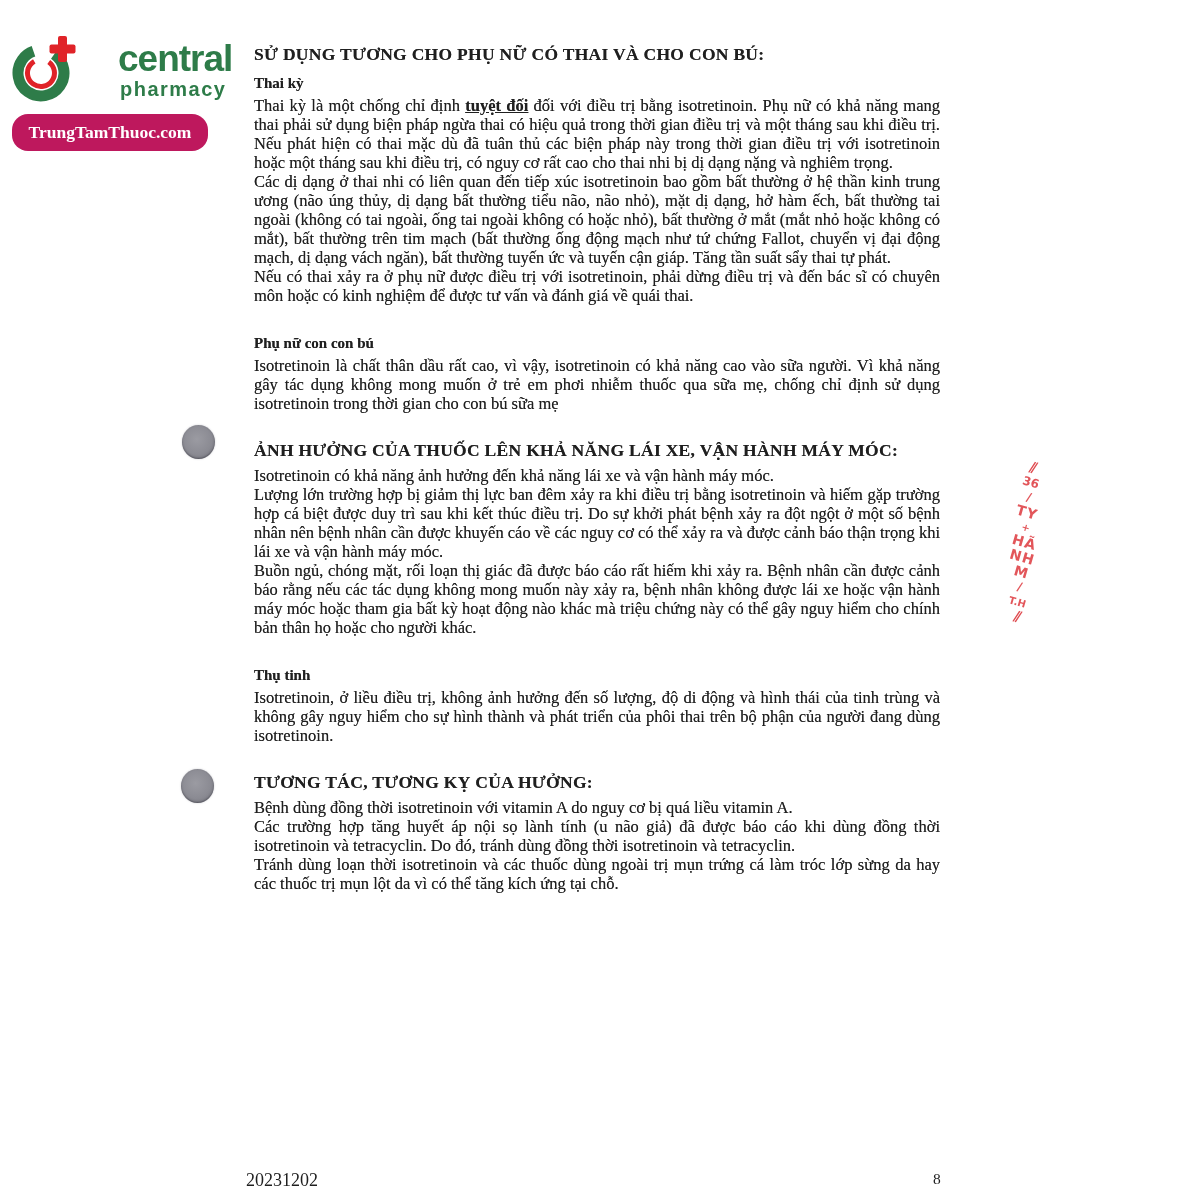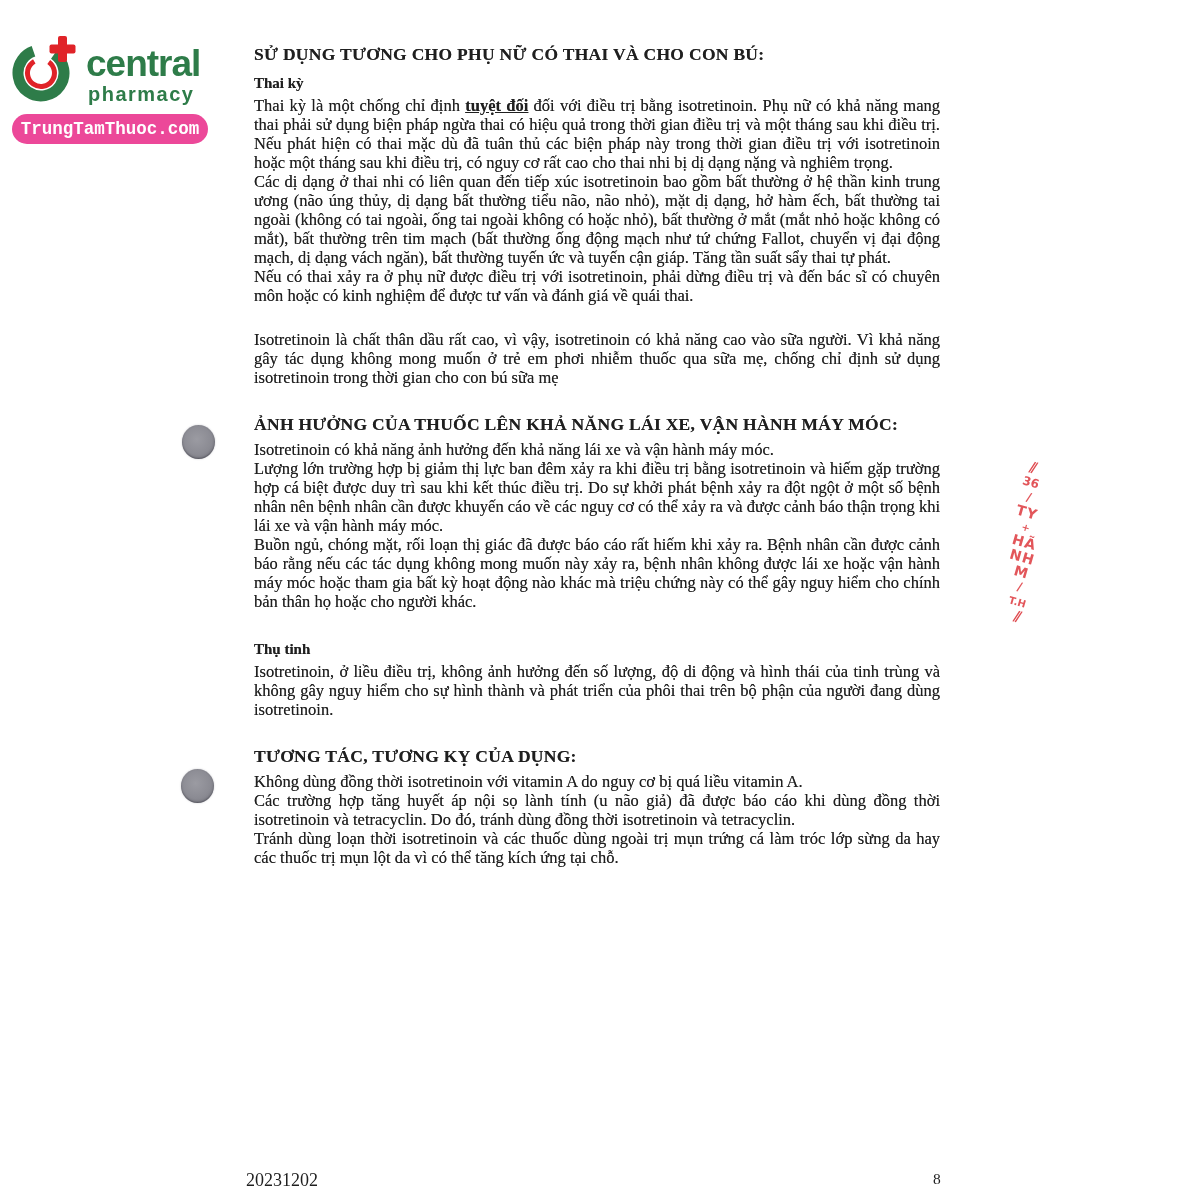--- a/index.html
+++ b/index.html
@@ -7,33 +7,33 @@
     width:1200px; height:1200px;
     background:#ffffff;
     font-family:"Liberation Serif","DejaVu Serif",serif;
     color:#1f1f1f;
     position:relative;
     overflow:hidden;
   }
 
   
   .logo { position:absolute; left:12px; top:34px; width:210px; }
-  .logo-row { display:flex; align-items:flex-end; }
+  .logo-row { display:flex; align-items:flex-start;gap:32px; }
   .logo-icon { flex:0 0 auto; }
   .logo-text { margin-left:8px; margin-top:8px; font-family:"Liberation Sans","DejaVu Sans",sans-serif; }
   .brand { font-size:37px; font-weight:bold; color:#2e7c49; letter-spacing:-1px; line-height:34px; }
   .brand-sub { font-size:20px; font-weight:bold; color:#2e7c49; letter-spacing:1.5px; margin-top:2px; margin-left:2px; }
   .logo-pill {
     margin-top:8px;
-    background:#ec4899;
+    background:#be185d;
     border-radius:16px;
-    width:196px; height:30px;
+    width:196px; height:37px;
     display:flex; align-items:center; justify-content:center;
     color:#ffffff; font-weight:bold; font-size:17.5px;
-    font-family:Liberation Mono, monospace;
+    font-family:Liberation Serif, serif;
   }
 
   
   .content {
     position:absolute; left:254px; top:42px; width:686px;
     text-shadow:0 0 0.35px rgba(25,25,25,0.65);
   }
   .sec { margin:0 0 25px 0; }
   .sec-heading {
     font-weight:bold; font-size:17.5px; line-height:25px;
@@ -98,38 +98,39 @@
 
   <div class="sec">
     <div class="sec-heading">SỬ DỤNG TƯƠNG CHO PHỤ NỮ CÓ THAI VÀ CHO CON BÚ:</div>
     <div class="sub-heading">Thai kỳ</div>
     <p class="body"><span>Thai kỳ là một chống chỉ định </span><span class="em-bu">tuyệt đối</span><span> đối với điều trị bằng isotretinoin. Phụ nữ có khả năng mang thai phải sử dụng biện pháp ngừa thai có hiệu quả trong thời gian điều trị và một tháng sau khi điều trị. Nếu phát hiện có thai mặc dù đã tuân thủ các biện pháp này trong thời gian điều trị với isotretinoin hoặc một tháng sau khi điều trị, có nguy cơ rất cao cho thai nhi bị dị dạng nặng và nghiêm trọng.</span></p>
     <p class="body">Các dị dạng ở thai nhi có liên quan đến tiếp xúc isotretinoin bao gồm bất thường ở hệ thần kinh trung ương (não úng thủy, dị dạng bất thường tiểu não, não nhỏ), mặt dị dạng, hở hàm ếch, bất thường tai ngoài (không có tai ngoài, ống tai ngoài không có hoặc nhỏ), bất thường ở mắt (mắt nhỏ hoặc không có mắt), bất thường trên tim mạch (bất thường ống động mạch như tứ chứng Fallot, chuyển vị đại động mạch, dị dạng vách ngăn), bất thường tuyến ức và tuyến cận giáp. Tăng tần suất sẩy thai tự phát.</p>
     <p class="body">Nếu có thai xảy ra ở phụ nữ được điều trị với isotretinoin, phải dừng điều trị và đến bác sĩ có chuyên môn hoặc có kinh nghiệm để được tư vấn và đánh giá về quái thai.</p>
   </div>
 
   <div class="sec">
+    <div class="sub-heading">Phụ nữ con con bú</div>
     <p class="body">Isotretinoin là chất thân dầu rất cao, vì vậy, isotretinoin có khả năng cao vào sữa người. Vì khả năng gây tác dụng không mong muốn ở trẻ em phơi nhiễm thuốc qua sữa mẹ, chống chỉ định sử dụng isotretinoin trong thời gian cho con bú sữa mẹ</p>
   </div>
 
   <div class="sec">
     <div class="sec-heading">ẢNH HƯỞNG CỦA THUỐC LÊN KHẢ NĂNG LÁI XE, VẬN HÀNH MÁY MÓC:</div>
     <p class="body">Isotretinoin có khả năng ảnh hưởng đến khả năng lái xe và vận hành máy móc.</p>
     <p class="body">Lượng lớn trường hợp bị giảm thị lực ban đêm xảy ra khi điều trị bằng isotretinoin và hiếm gặp trường hợp cá biệt được duy trì sau khi kết thúc điều trị. Do sự khởi phát bệnh xảy ra đột ngột ở một số bệnh nhân nên bệnh nhân cần được khuyến cáo về các nguy cơ có thể xảy ra và được cảnh báo thận trọng khi lái xe và vận hành máy móc.</p>
     <p class="body">Buồn ngủ, chóng mặt, rối loạn thị giác đã được báo cáo rất hiếm khi xảy ra. Bệnh nhân cần được cảnh báo rằng nếu các tác dụng không mong muốn này xảy ra, bệnh nhân không được lái xe hoặc vận hành máy móc hoặc tham gia bất kỳ hoạt động nào khác mà triệu chứng này có thể gây nguy hiểm cho chính bản thân họ hoặc cho người khác.</p>
   </div>
 
   <div class="sec">
     <div class="sub-heading">Thụ tinh</div>
     <p class="body">Isotretinoin, ở liều điều trị, không ảnh hưởng đến số lượng, độ di động và hình thái của tinh trùng và không gây nguy hiểm cho sự hình thành và phát triển của phôi thai trên bộ phận của người đang dùng isotretinoin.</p>
   </div>
 
   <div class="sec">
-    <div class="sec-heading">TƯƠNG TÁC, TƯƠNG KỴ CỦA DỤNG:</div>
-    <p class="body">Không dùng đồng thời isotretinoin với vitamin A do nguy cơ bị quá liều vitamin A.</p>
+    <div class="sec-heading">TƯƠNG TÁC, TƯƠNG KỴ CỦA HƯỞNG:</div>
+    <p class="body">Bệnh dùng đồng thời isotretinoin với vitamin A do nguy cơ bị quá liều vitamin A.</p>
     <p class="body">Các trường hợp tăng huyết áp nội sọ lành tính (u não giả) đã được báo cáo khi dùng đồng thời isotretinoin và tetracyclin. Do đó, tránh dùng đồng thời isotretinoin và tetracyclin.</p>
     <p class="body">Tránh dùng loạn thời isotretinoin và các thuốc dùng ngoài trị mụn trứng cá làm tróc lớp sừng da hay các thuốc trị mụn lột da vì có thể tăng kích ứng tại chỗ.</p>
   </div>
 
 </div>
 
 <div class="hole hole-1"></div>
 <div class="hole hole-2"></div>
 
 <div class="stamp">

